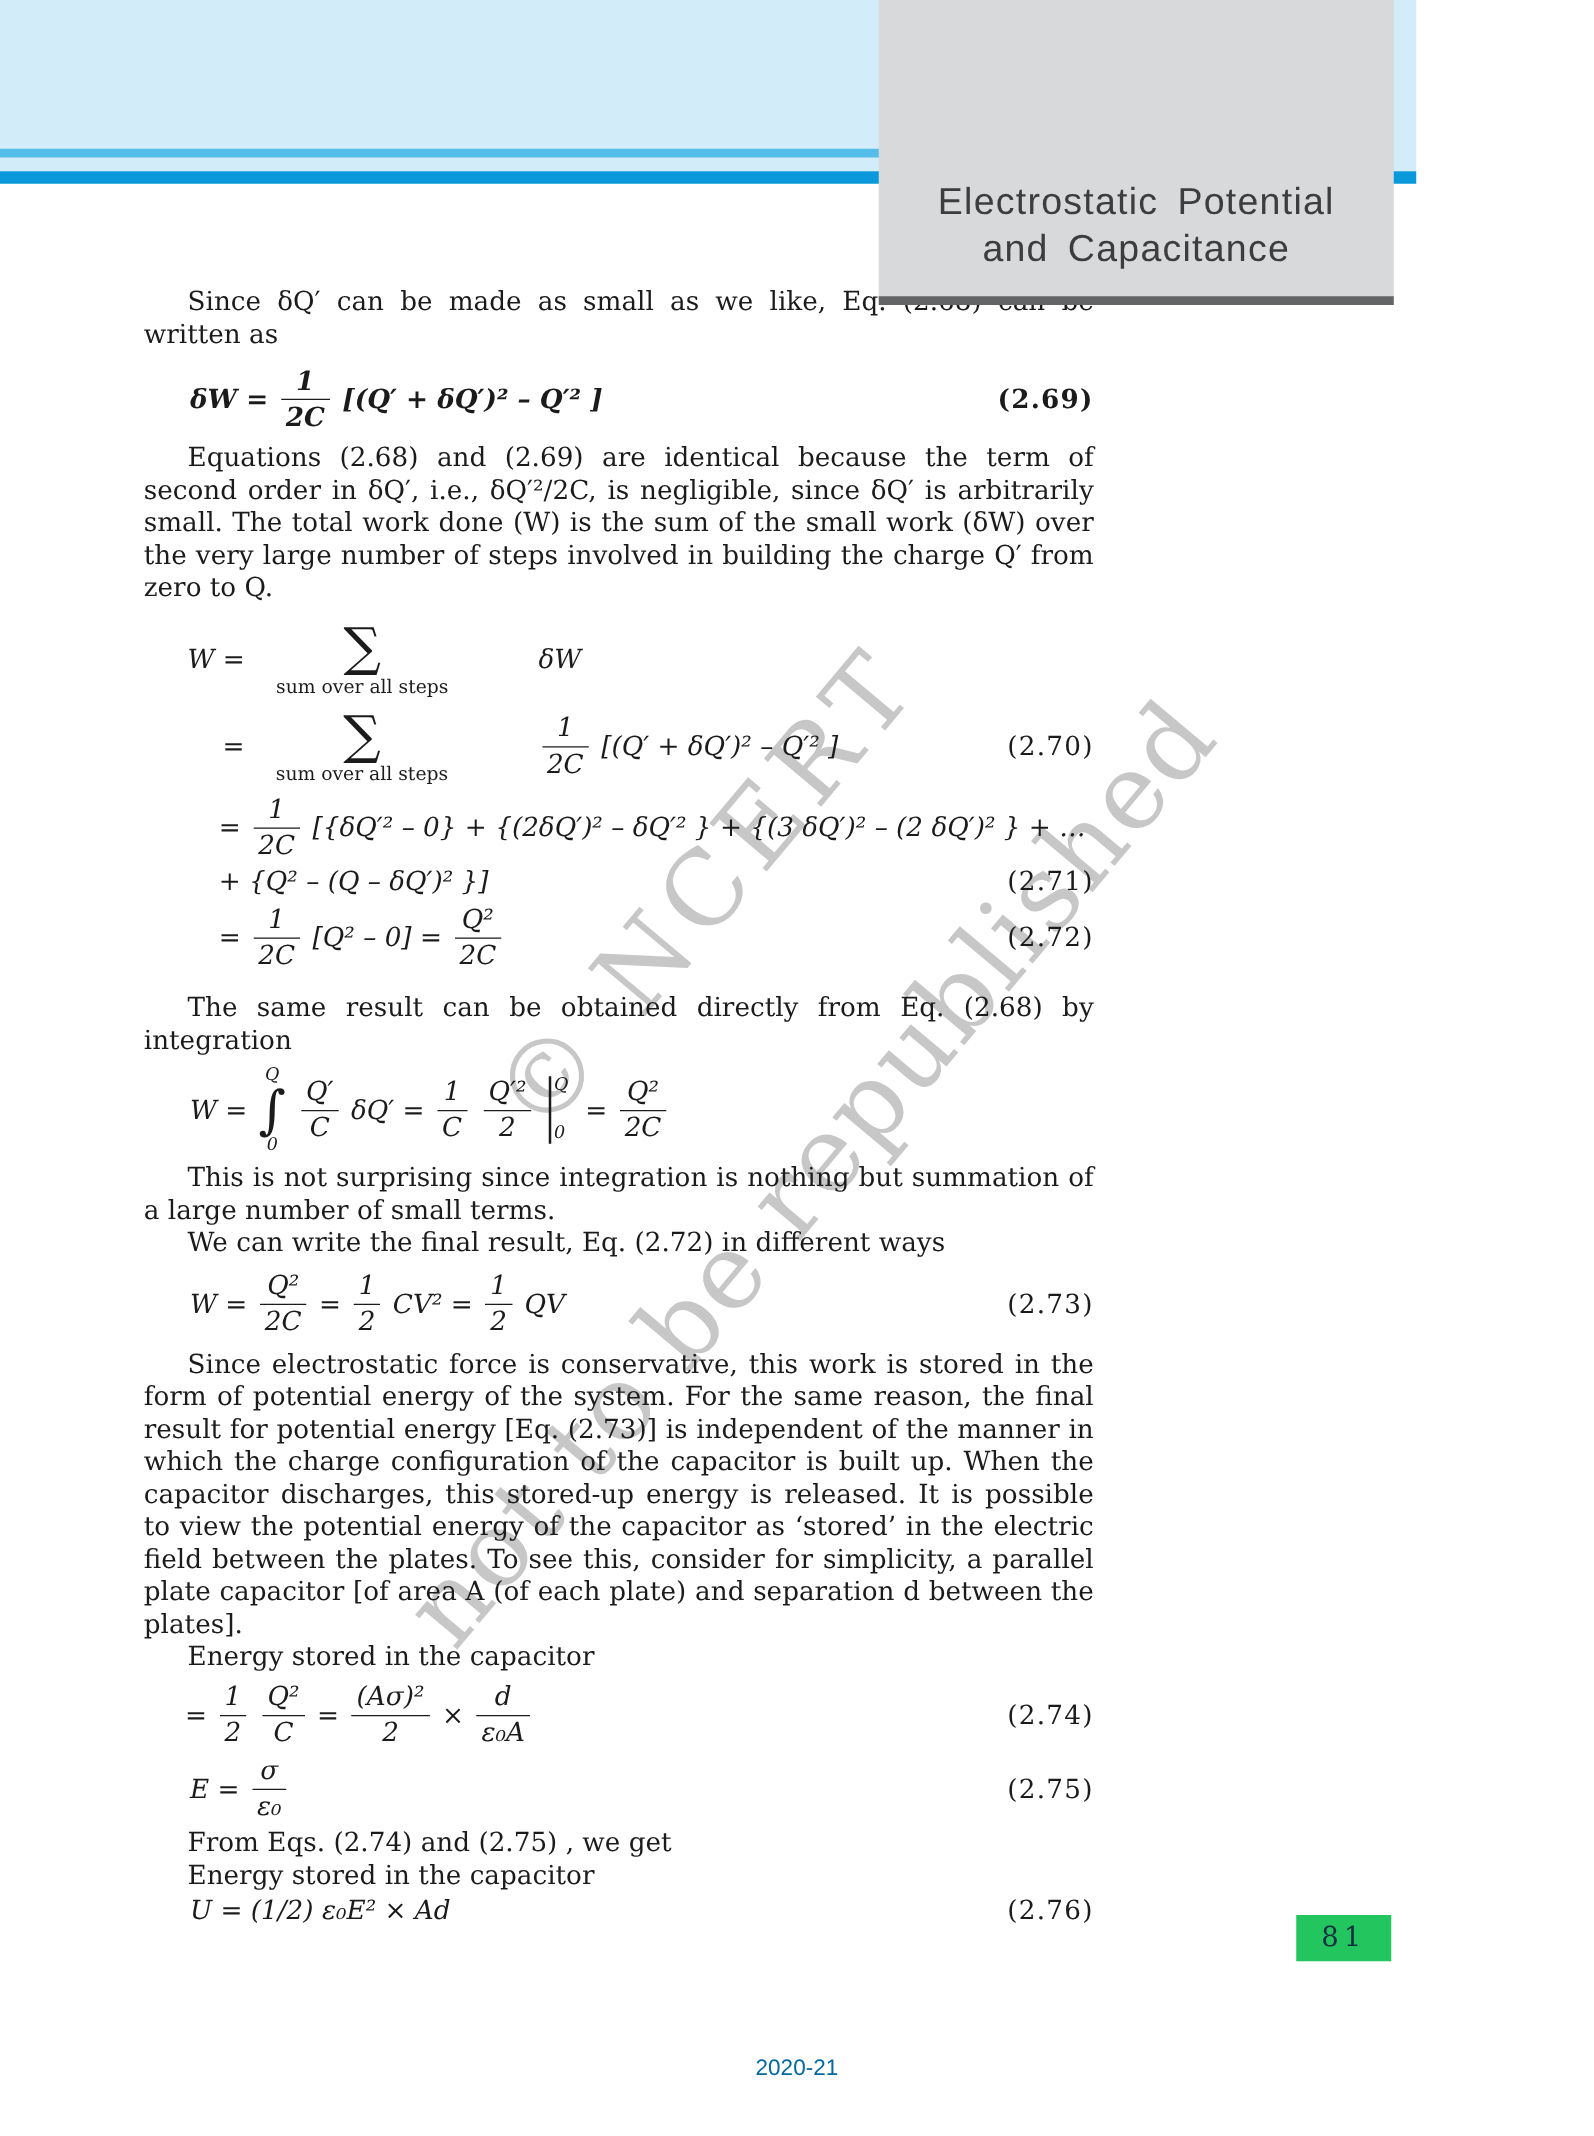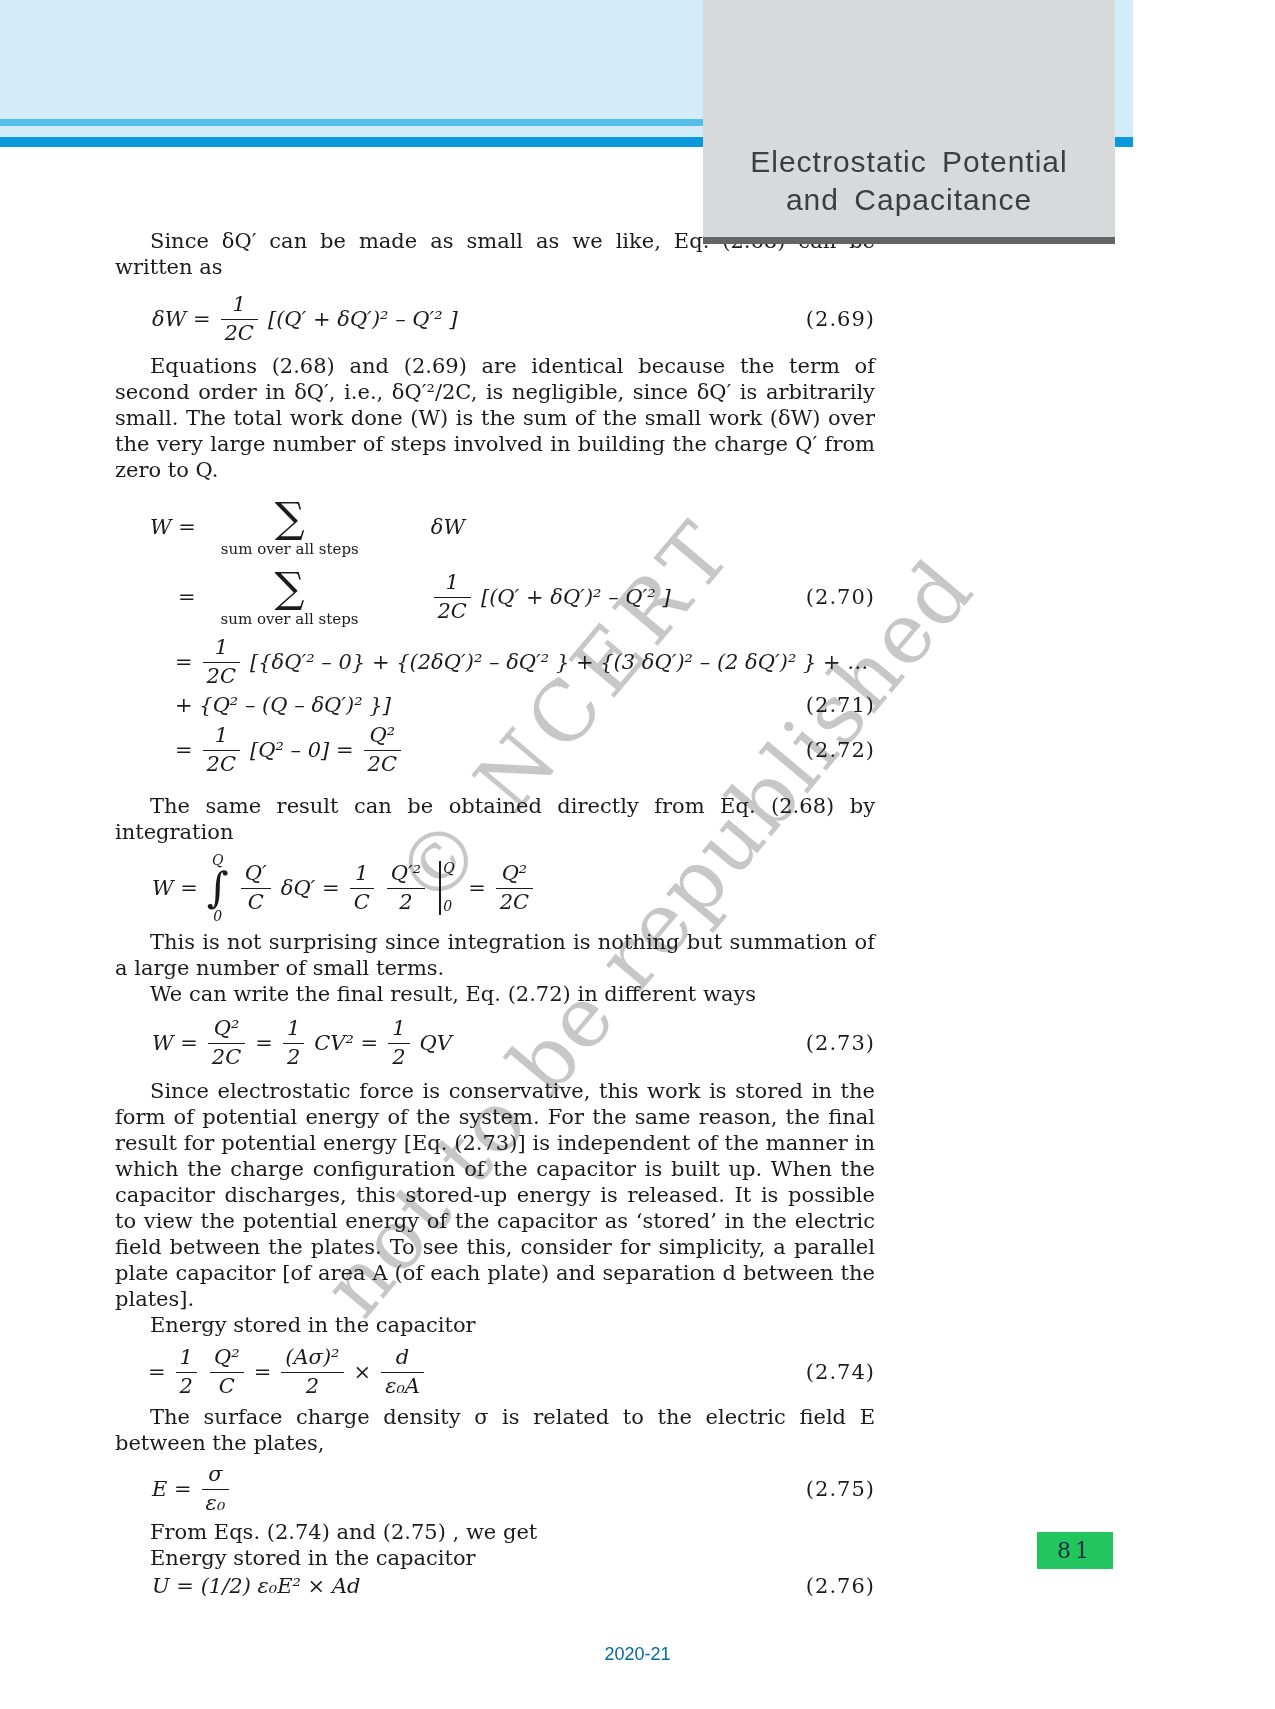--- a/index.html
+++ b/index.html
@@ -89,21 +89,21 @@
   <div class="crop" style="left:1252px; top:1676px; width:17px; height:2px;"></div>
   <div class="crop" style="left:1246px; top:1682px; width:2px;  height:24px;"></div>
 
   <div class="wm wm1">© NCERT</div>
   <div class="wm wm2">not to be republished</div>
 
   <div class="content">
 
     <p class="para">Since δQ′ can be made as small as we like, Eq. (2.68) can be written  as</p>
 
-    <div class="eq" style="padding-left:37px; margin:13px 0 8px;">
+    <div class="eq" style="padding-left:37px; margin:13px 0 8px;font-weight:bold;">
       <span>δW =</span>
       <span class="frac">
           <span class="num">1</span>
           <span class="den">2C</span>
         </span>
       <span>[(Q′ + δQ′)² – Q′² ]</span>
       <span class="eqnum">(2.69)</span>
     </div>
 
     <p class="para">Equations (2.68) and (2.69) are identical because the term of second order in δQ′, i.e., δQ′²/2C, is negligible, since δQ′ is arbitrarily small. The total work done (W) is the sum of the small work (δW) over the very large number of steps involved in building the charge Q′ from zero to Q.</p>
@@ -235,21 +235,20 @@
           <span class="den">2</span>
         </span>
       <span>×</span>
       <span class="frac">
           <span class="num">d</span>
           <span class="den">ε₀A</span>
         </span>
       <span class="eqnum">(2.74)</span>
     </div>
 
-    <p class="para">The surface charge density σ is related to the electric field E between the plates,</p>
 
     <div class="eq" style="padding-left:37px; margin:7px 0 4px;">
       <span>E =</span>
       <span class="frac">
           <span class="num">σ</span>
           <span class="den">ε₀</span>
         </span>
       <span class="eqnum">(2.75)</span>
     </div>
 

